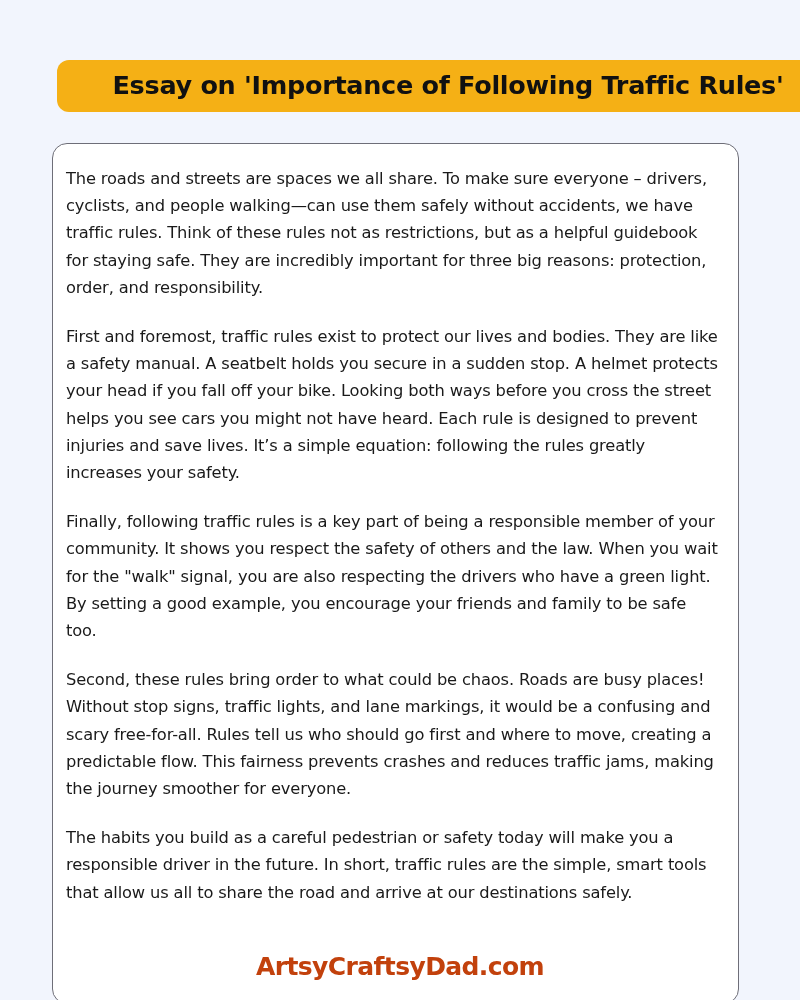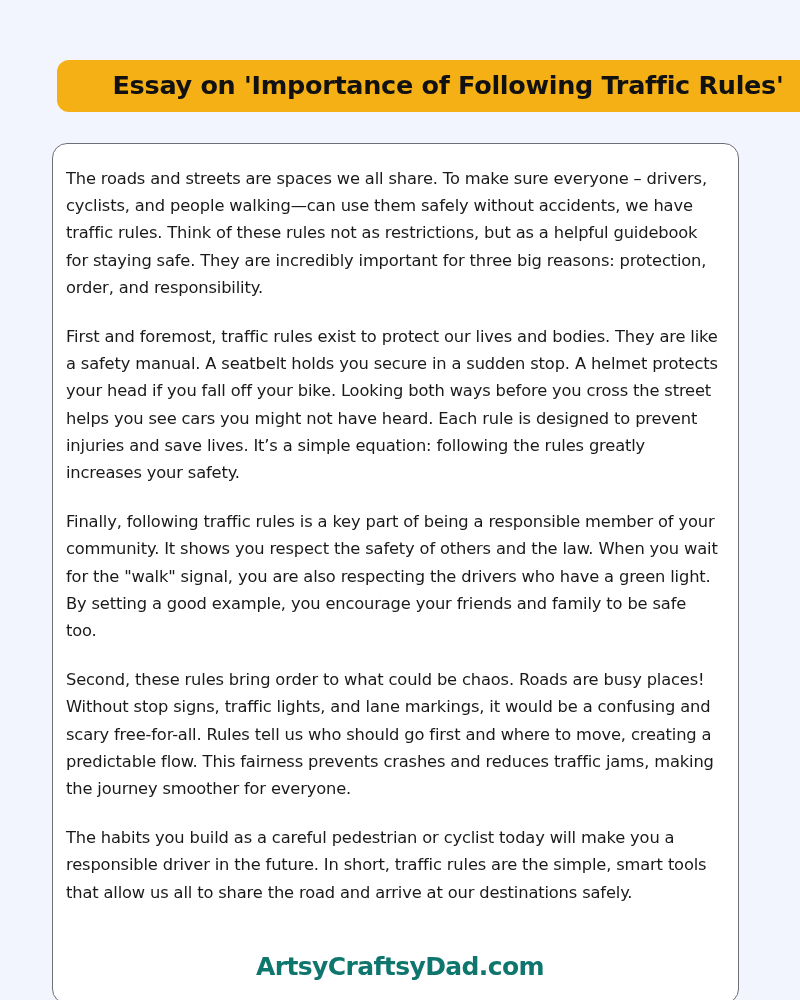--- a/index.html
+++ b/index.html
@@ -70,38 +70,38 @@
   }
   .footer-brand {
     position: absolute;
     left: 0;
     top: 952px;
     width: 800px;
     text-align: center;
     font-family: "DejaVu Sans", sans-serif;
     font-size: 25px;
     font-weight: bold;
-    color: #0f766e;
+    color: #c2410c;
     letter-spacing: -0.6px;
   }
 </style>
 </head>
 <body>
 
 <div class="page">
 
   <div class="title-badge">
     <span class="title-text">Essay on 'Importance of Following Traffic Rules'</span>
   </div>
 
   <div class="essay-card">
     <div class="essay-body">
       <p>The roads and streets are spaces we all share. To make sure everyone – drivers, cyclists, and people walking—can use them safely without accidents, we have traffic rules. Think of these rules not as restrictions, but as a helpful guidebook for staying safe. They are incredibly important for three big reasons: protection, order, and responsibility.</p>
       <p>First and foremost, traffic rules exist to protect our lives and bodies. They are like a safety manual. A seatbelt holds you secure in a sudden stop. A helmet protects your head if you fall off your bike. Looking both ways before you cross the street helps you see cars you might not have heard. Each rule is designed to prevent injuries and save lives. It’s a simple equation: following the rules greatly increases your safety.</p>
       <p>Finally, following traffic rules is a key part of being a responsible member of your community. It shows you respect the safety of others and the law. When you wait for the "walk" signal, you are also respecting the drivers who have a green light. By setting a good example, you encourage your friends and family to be safe too.</p>
       <p>Second, these rules bring order to what could be chaos. Roads are busy places! Without stop signs, traffic lights, and lane markings, it would be a confusing and scary free-for-all. Rules tell us who should go first and where to move, creating a predictable flow. This fairness prevents crashes and reduces traffic jams, making the journey smoother for everyone.</p>
-      <p>The habits you build as a careful pedestrian or cyclist today will make you a responsible driver in the future. In short, traffic rules are the simple, smart tools that allow us all to share the road and arrive at our destinations safely.</p>
+      <p>The habits you build as a careful pedestrian or safety today will make you a responsible driver in the future. In short, traffic rules are the simple, smart tools that allow us all to share the road and arrive at our destinations safely.</p>
     </div>
   </div>
 
   <div class="footer-brand">ArtsyCraftsyDad.com</div>
 
 </div>
 
 </body></html>

